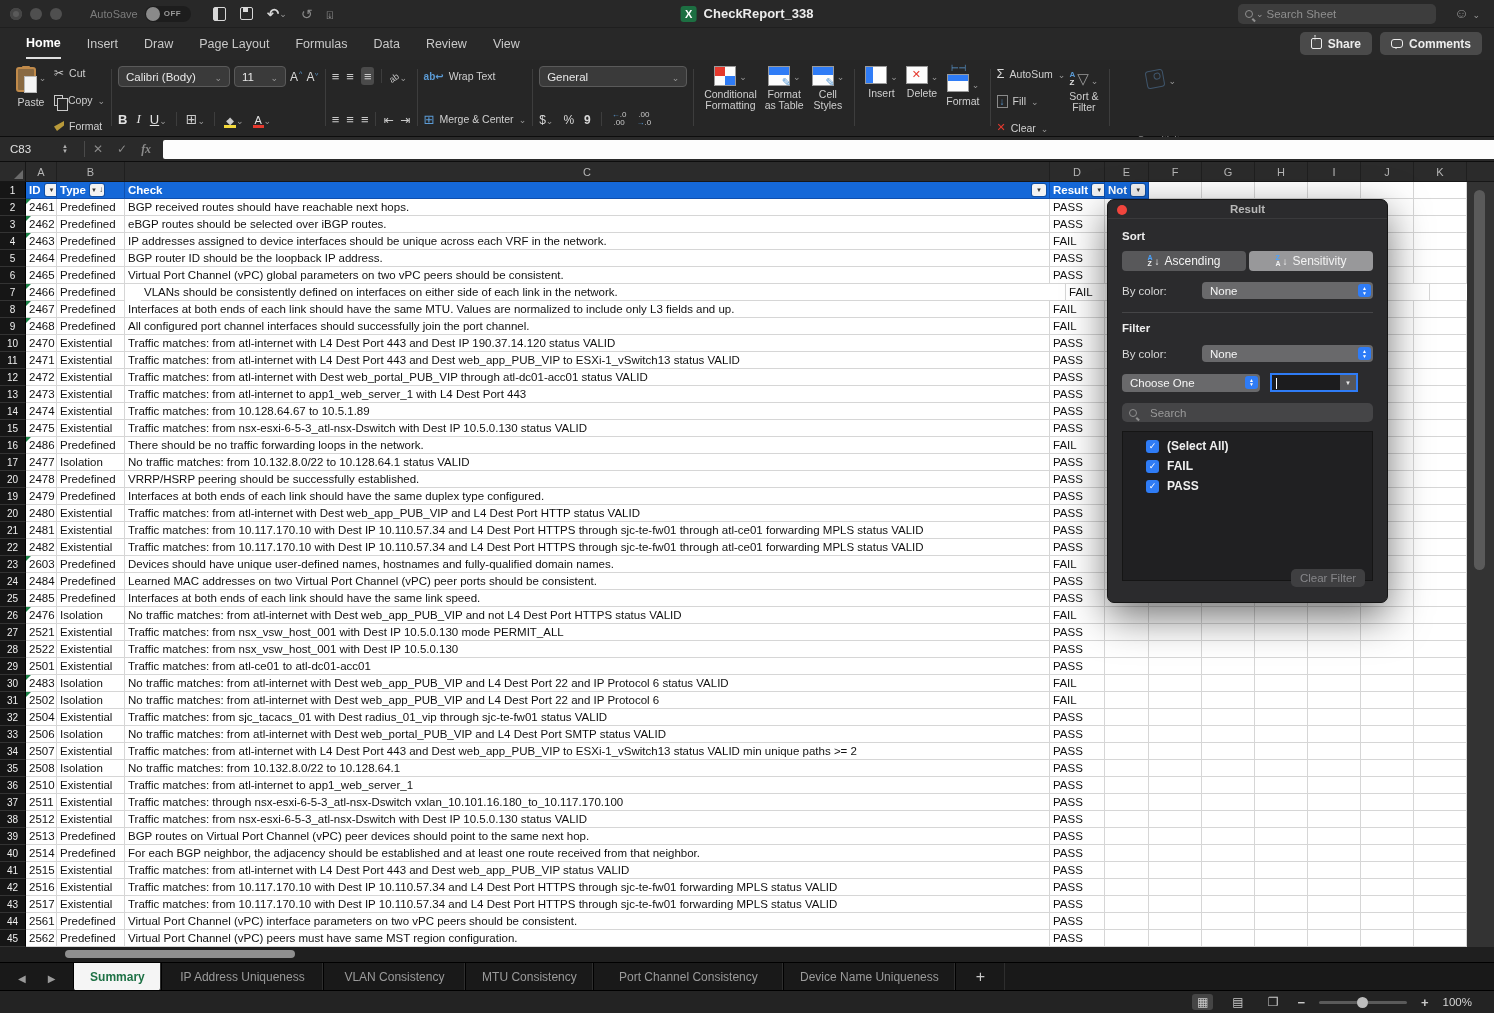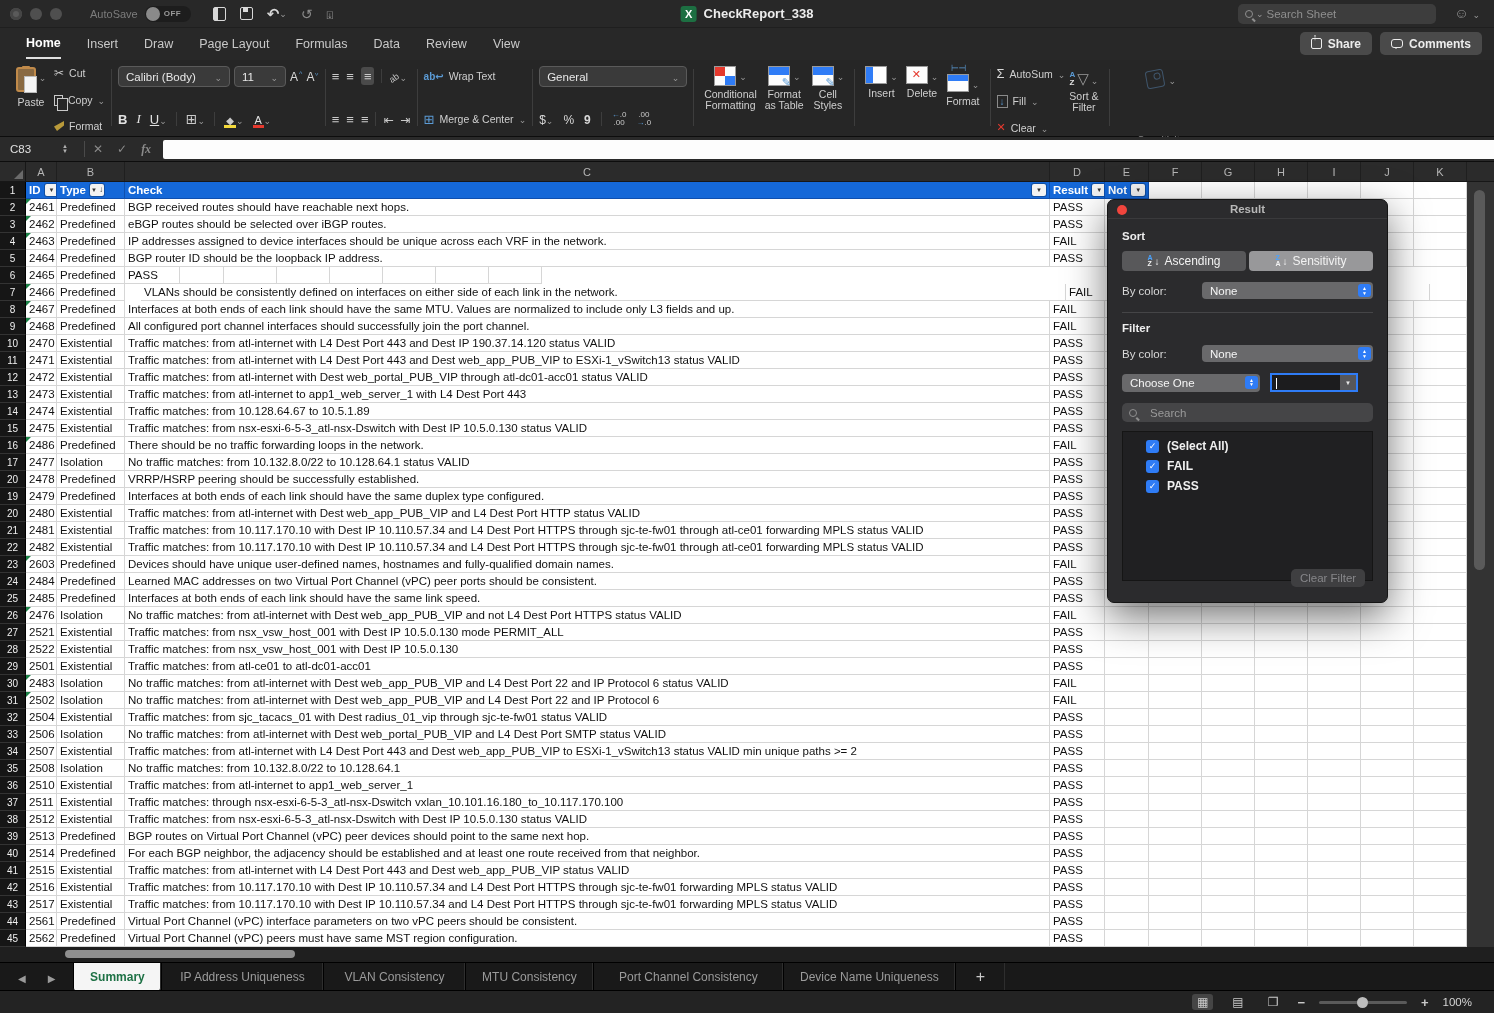--- a/index.html
+++ b/index.html
@@ -552,20 +552,21 @@
         <div class="cell" style="width: 53px;"></div>
         <div class="cell" style="width: 53px;"></div>
         <div class="cell" style="width: 53px;"></div>
         <div class="cell" style="width: 53px;"></div>
         <div class="cell" style="width: 53px;"></div>
       </div>
       <div class="grow">
         <div class="gut">6</div>
         <div class="cell" style="width: 31px;">2465</div>
         <div class="cell" style="width: 68px;">Predefined</div>
+        <div class="cell" style="width: 925px;">Virtual Port Channel (vPC) global parameters on two vPC peers should be consistent.</div>
         <div class="cell" style="width: 55px;">PASS</div>
         <div class="cell" style="width: 44px;"></div>
         <div class="cell" style="width: 53px;"></div>
         <div class="cell" style="width: 53px;"></div>
         <div class="cell" style="width: 53px;"></div>
         <div class="cell" style="width: 53px;"></div>
         <div class="cell" style="width: 53px;"></div>
         <div class="cell" style="width: 53px;"></div>
       </div>
       <div class="grow">

